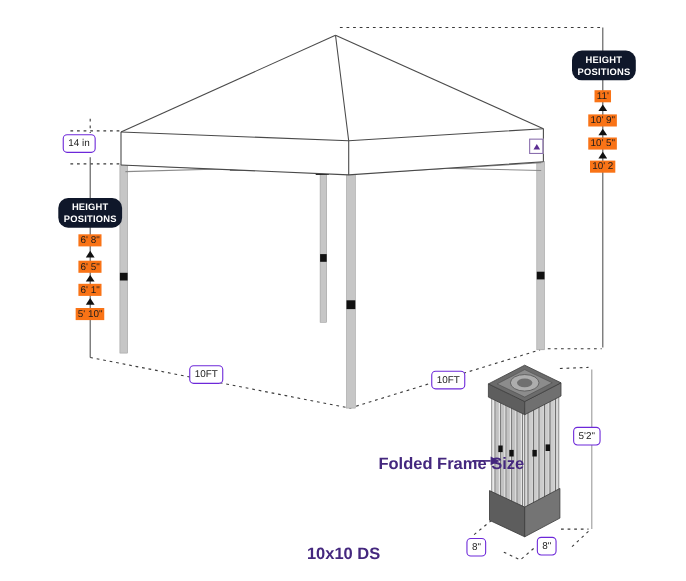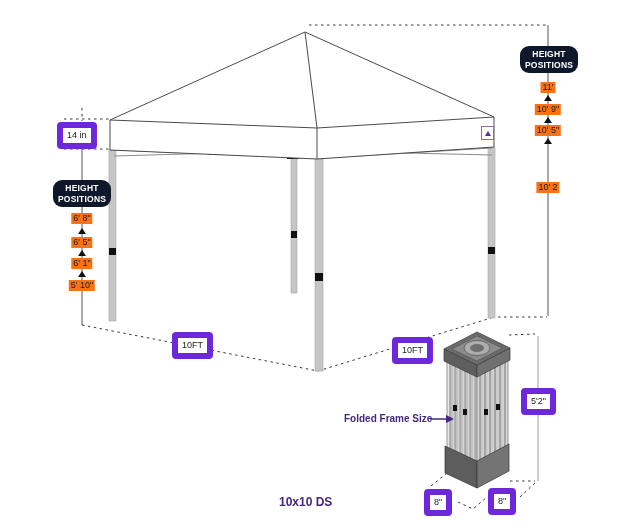--- a/index.html
+++ b/index.html
@@ -7,24 +7,24 @@
          font-family:"Liberation Sans",sans-serif;}
   #scene{position:absolute;left:0;top:0;z-index:1;}
   .lbl{position:absolute;z-index:2;transform:translateX(-50%);background:#f97316;
        font-size:9px;color:#1c1c1c;white-space:nowrap;padding:0 2px;line-height:11px;}
   .tri{position:absolute;z-index:2;transform:translateX(-50%);width:0;height:0;
        border-left:4px solid transparent;border-right:4px solid transparent;
        border-bottom:6px solid #111;}
   .badge{position:absolute;z-index:3;transform:translateX(-50%);background:#0f172a;
          color:#fff;font-weight:bold;font-size:8.5px;line-height:10.5px;text-align:center;
          padding:3px 5px;border-radius:9px;width:48px;letter-spacing:.2px;}
-  .box{position:absolute;z-index:3;background:#fff;border:6px solid #6d28d9;
+  .box{position:absolute;z-index:3;background:#fff;border:1px solid #6d28d9;
        border-radius:4px;font-size:9px;color:#1c1c1c;line-height:11px;
        padding:2px 4px;white-space:nowrap;}
-  .ptxt{position:absolute;z-index:3;color:#44277e;font-weight:bold;font-size:10px;
+  .ptxt{position:absolute;z-index:3;color:#44277e;font-weight:bold;font-size:15px;
         white-space:nowrap;}
   .logo{position:absolute;z-index:3;width:11px;height:12px;background:#fff;
         border:1px solid #8a6fae;display:flex;align-items:center;justify-content:center;}
   .logo span{display:block;width:0;height:0;border-left:3px solid transparent;
         border-right:3px solid transparent;border-bottom:5px solid #5b2d92;}
 </style>
 </head>
 <body>
 
 <div id="stage">
@@ -163,22 +163,22 @@
   <div class="lbl" style="left:82px;top:258px;">6' 1"</div>
   <div class="tri" style="left:82px;top:271px;"></div>
   <div class="lbl" style="left:82px;top:280px;">5' 10"</div>
 
   <div class="lbl" style="left:548px;top:82px;">11'</div>
   <div class="tri" style="left:548px;top:95px;"></div>
   <div class="lbl" style="left:548px;top:104px;">10' 9"</div>
   <div class="tri" style="left:548px;top:117px;"></div>
   <div class="lbl" style="left:548px;top:125px;">10' 5"</div>
   <div class="tri" style="left:548px;top:138px;"></div>
-  <div class="lbl" style="left:548px;top:146px;margin-top:36px;">10' 2</div>
+  <div class="lbl" style="left:548px;top:146px;">10' 2</div>
 
   <div class="ptxt" style="left:344px;top:413px;">Folded Frame Size</div>
-  <div class="ptxt" style="left:279px;top:495px;font-size:12px;">10x10 DS</div>
+  <div class="ptxt" style="left:279px;top:495px;font-size:15px;">10x10 DS</div>
 
   <div class="logo" style="left:481px;top:126px;">
       <span></span>
     </div>
 
 </div>
 
 </body></html>

